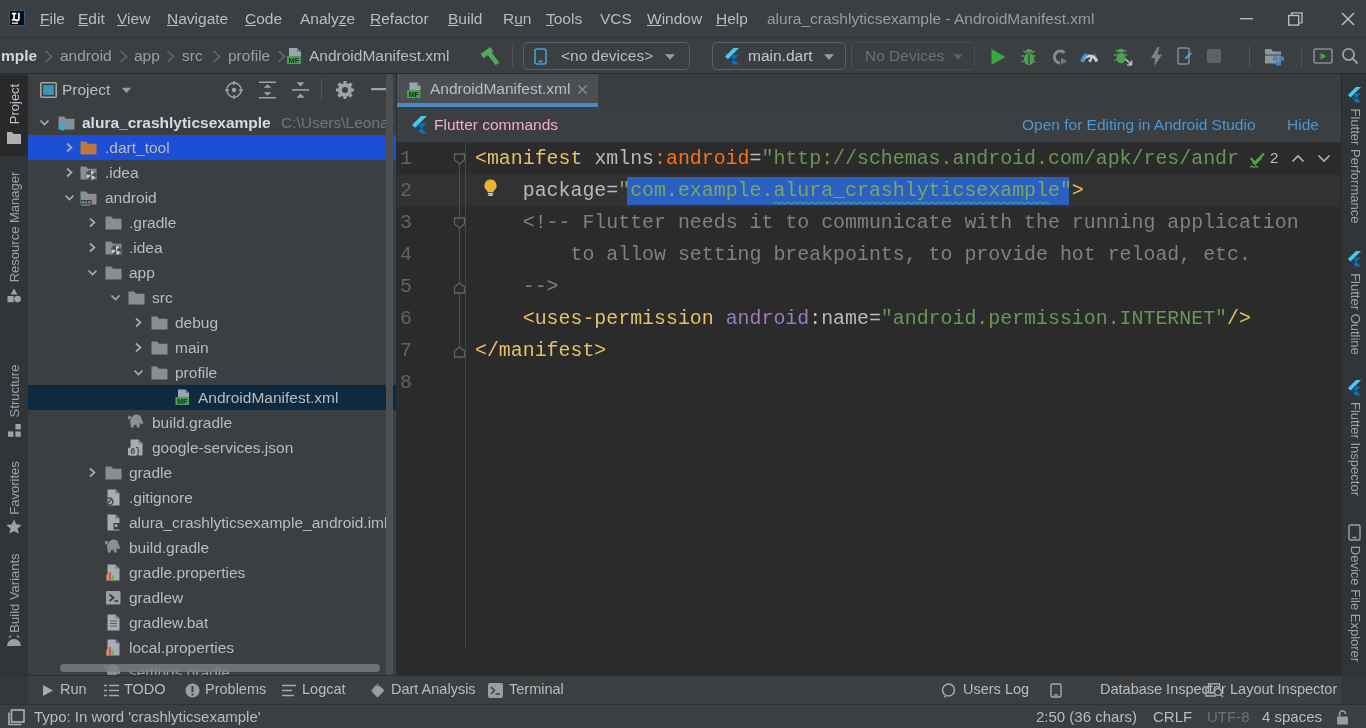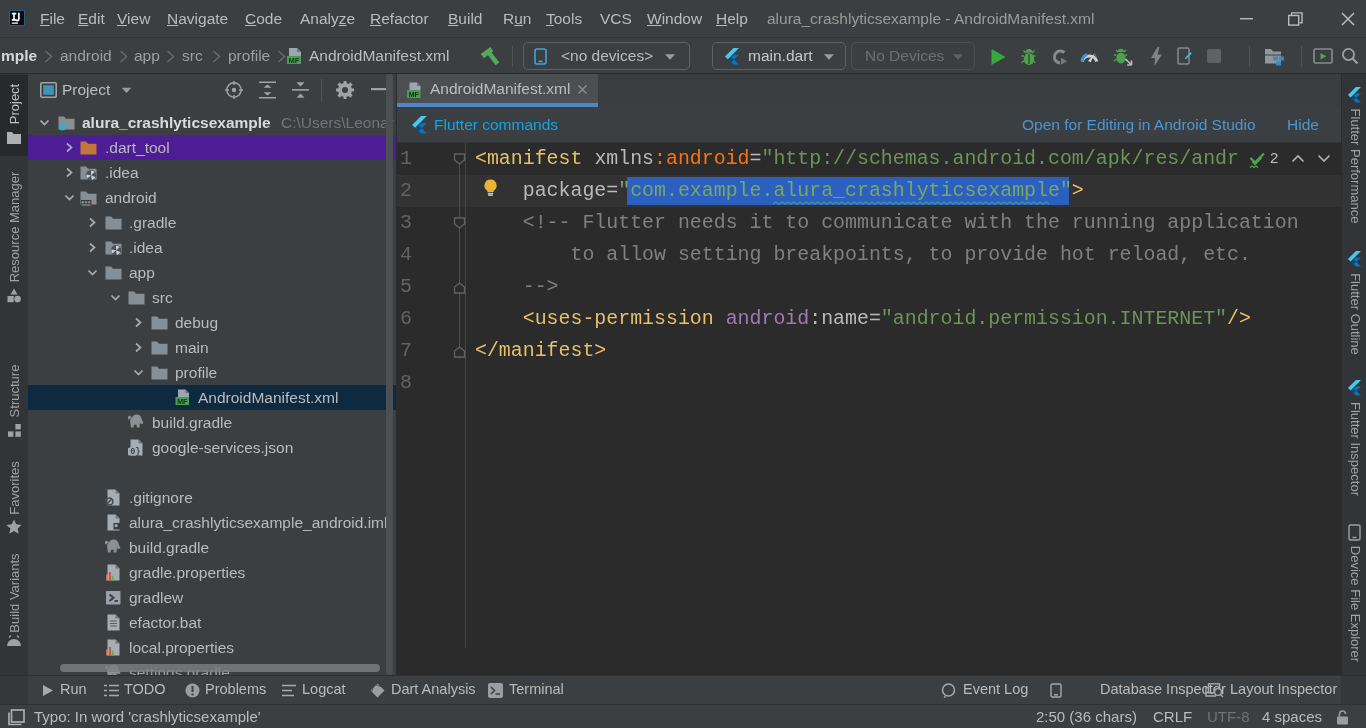--- a/index.html
+++ b/index.html
@@ -334,21 +334,21 @@
             <use href="#chD"></use>
           </svg>
         <svg class="ticon" style="left:30px" viewBox="0 0 17 17">
             <use href="#fold"></use>
             <circle cx="4.5" cy="13" r="3.4" fill="#44a6c3"></circle>
           </svg>
         <span class="tlabel" style="left:54px;font-weight:bold;color:#d9dadb">alura_crashlyticsexample</span>
         <span class="tlabel" style="left:253px;color:#70757a">C:\Users\Leonar</span>
       </div>
 
-      <div class="trow" style="top:29px;background:#4c1d95;width:369px">
+      <div class="trow" style="top:29px;background:#1d4ed8;width:369px">
         <svg class="chev" style="left:33px">
             <use href="#chR"></use>
           </svg>
         <svg class="ticon" style="left:52px" viewBox="0 0 17 17">
             <path d="M0.5 2.5 h5.6 l1.9 2.3 h8.5 v10.7 h-16 Z" fill="#c1763c"></path>
           </svg>
         <span class="tlabel" style="left:77px">.dart_tool</span>
       </div>
 
       <div class="trow" style="top:54px">
@@ -474,20 +474,29 @@
 
       <div class="trow" style="top:329px">
         <svg class="ticon" style="left:100px" viewBox="0 0 17 17">
             <use href="#page"></use>
             <rect x="0" y="8.5" width="9.5" height="8" fill="#a6adb3"></rect>
             <text x="4.7" y="15.4" font-size="8.5" font-weight="bold" fill="#41474d" text-anchor="middle" font-family="Liberation Mono">{0}</text>
           </svg>
         <span class="tlabel" style="left:124px">google-services.json</span>
       </div>
 
+      <div class="trow" style="top:354px">
+        <svg class="chev" style="left:56px">
+            <use href="#chR"></use>
+          </svg>
+        <svg class="ticon" style="left:77px" viewBox="0 0 17 17">
+            <use href="#fold"></use>
+          </svg>
+        <span class="tlabel" style="left:101px">gradle</span>
+      </div>
 
       <div class="trow" style="top:379px">
         <svg class="ticon" style="left:77px" viewBox="0 0 17 17">
             <use href="#page"></use>
             <circle cx="4.4" cy="12.4" r="3.5" fill="none" stroke="#454b51" stroke-width="1.5"></circle>
             <path d="M2.1 14.9 L6.7 9.9" stroke="#454b51" stroke-width="1.5"></path>
           </svg>
         <span class="tlabel" style="left:101px">.gitignore</span>
       </div>
 
@@ -525,21 +534,21 @@
             <path d="M4.5 5.5 L8.5 8.8 L4.5 12" stroke="#3c4043" stroke-width="2" fill="none"></path>
             <path d="M9.5 12 h3.5" stroke="#3c4043" stroke-width="1.8"></path>
           </svg>
         <span class="tlabel" style="left:101px">gradlew</span>
       </div>
 
       <div class="trow" style="top:504px">
         <svg class="ticon" style="left:77px" viewBox="0 0 17 17">
             <use href="#pageln"></use>
           </svg>
-        <span class="tlabel" style="left:101px">efactor.bat</span>
+        <span class="tlabel" style="left:101px">gradlew.bat</span>
       </div>
 
       <div class="trow" style="top:529px">
         <svg class="ticon" style="left:77px" viewBox="0 0 17 17">
             <use href="#page"></use>
             <g>
               <rect x="1.3" y="10.5" width="2" height="6" fill="#d9913d"></rect>
               <rect x="4" y="8" width="2" height="8.5" fill="#d25252"></rect>
               <rect x="6.7" y="11.8" width="2" height="4.7" fill="#62b543"></rect>
             </g>
@@ -572,21 +581,21 @@
           </svg>
       </div>
       <div id="tabline"></div>
     </div>
     <div id="banner">
       <svg class="ic" style="left:14px;top:9px" width="17" height="18" viewBox="0 0 16 17">
         <path d="M9.5 0 L1 8.5 L3.8 11.2 L15 0 Z" fill="#45c9f2"></path>
         <path d="M9.5 6.8 L4.7 11.6 L9.5 16.6 L15 16.6 L9.9 11.5 L15 6.8 Z" fill="#0f73ba"></path>
         <path d="M4.7 11.6 L7.2 14.2 L9.9 11.5 L7.3 9.1 Z" fill="#0b4b7a"></path>
       </svg>
-      <div class="abs" style="left:37px;top:0;height:35px;line-height:35px;font-size:15.5px;color:#0ea5e9">Flutter commands</div>
+      <div class="abs" style="left:37px;top:0;height:35px;line-height:35px;font-size:15.5px;color:#f9a8d4">Flutter commands</div>
       <div class="abs" style="left:625px;top:0;height:35px;line-height:35px;font-size:15.5px;color:#4897d8">Open for Editing in Android Studio</div>
       <div class="abs" style="left:890px;top:0;height:35px;line-height:35px;font-size:15.5px;color:#4897d8">Hide</div>
     </div>
     <div id="code">
 
       <div class="abs" style="left:0;top:32px;width:946px;height:32px;background:#323232"></div>
 
       <div class="abs" style="left:230px;top:34px;width:442px;height:28px;background:#2b5fc0"></div>
 
       <div class="abs" style="left:62px;top:16px;width:1px;height:200px;background:#4e4e4e"></div>
@@ -698,21 +707,21 @@
     <div class="bitem" style="left:391px">Dart Analysis</div>
     <svg class="ic" style="left:488px;top:7px" width="15" height="15" viewBox="0 0 15 15">
       <rect width="15" height="15" rx="2" fill="#9b9da0"></rect>
         <path d="M3 4 L6.5 7.5 L3 11 M7.5 11 h4.5" stroke="#3c3f41" stroke-width="1.5" fill="none"></path>
     </svg>
     <div class="bitem" style="left:509px">Terminal</div>
     <svg class="ic" style="left:941px;top:7px" width="16" height="15" viewBox="0 0 16 15">
       <circle cx="7.5" cy="7" r="6" fill="none" stroke="#a7a9ab" stroke-width="1.5"></circle>
       <path d="M3.5 12.6 L2.6 14.4 H5.4 Z" fill="#a7a9ab"></path>
     </svg>
-    <div class="bitem" style="left:963px">Event Log</div>
+    <div class="bitem" style="left:963px">Users Log</div>
     <svg class="ic" style="left:1050px;top:7px" width="12" height="15" viewBox="0 0 12 15">
       <rect x="1" y="1" width="10" height="13" rx="1.5" fill="none" stroke="#a7a9ab" stroke-width="1.4"></rect>
       <rect x="4" y="11.2" width="4" height="1.4" fill="#a7a9ab"></rect>
     </svg>
     <div class="bitem" style="left:1100px">Database Inspector</div>
     <svg class="ic" style="left:1205px;top:7px" width="19" height="15" viewBox="0 0 19 15">
       <path d="M1 3 v10 h10" fill="none" stroke="#a7a9ab" stroke-width="1.4"></path>
       <rect x="3.5" y="0.8" width="11" height="9" fill="none" stroke="#a7a9ab" stroke-width="1.4"></rect>
       <circle cx="13" cy="9" r="3.4" fill="#3c3f41" stroke="#a7a9ab" stroke-width="1.4"></circle>
       <path d="M15.5 11.5 L18 14" stroke="#a7a9ab" stroke-width="1.4"></path>

